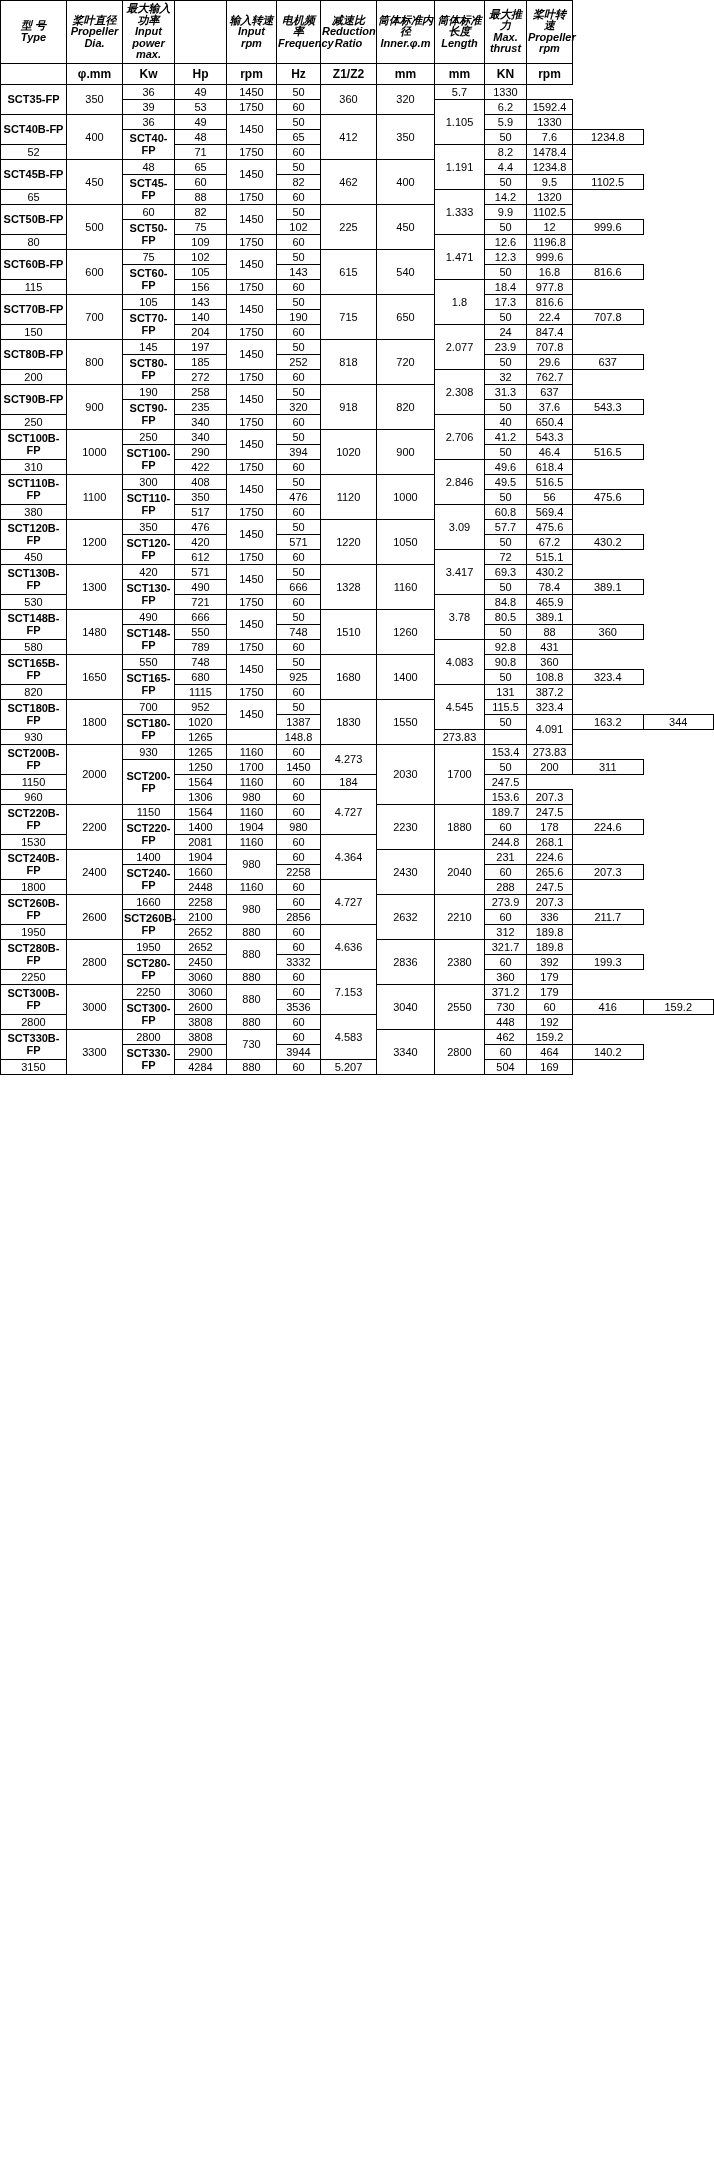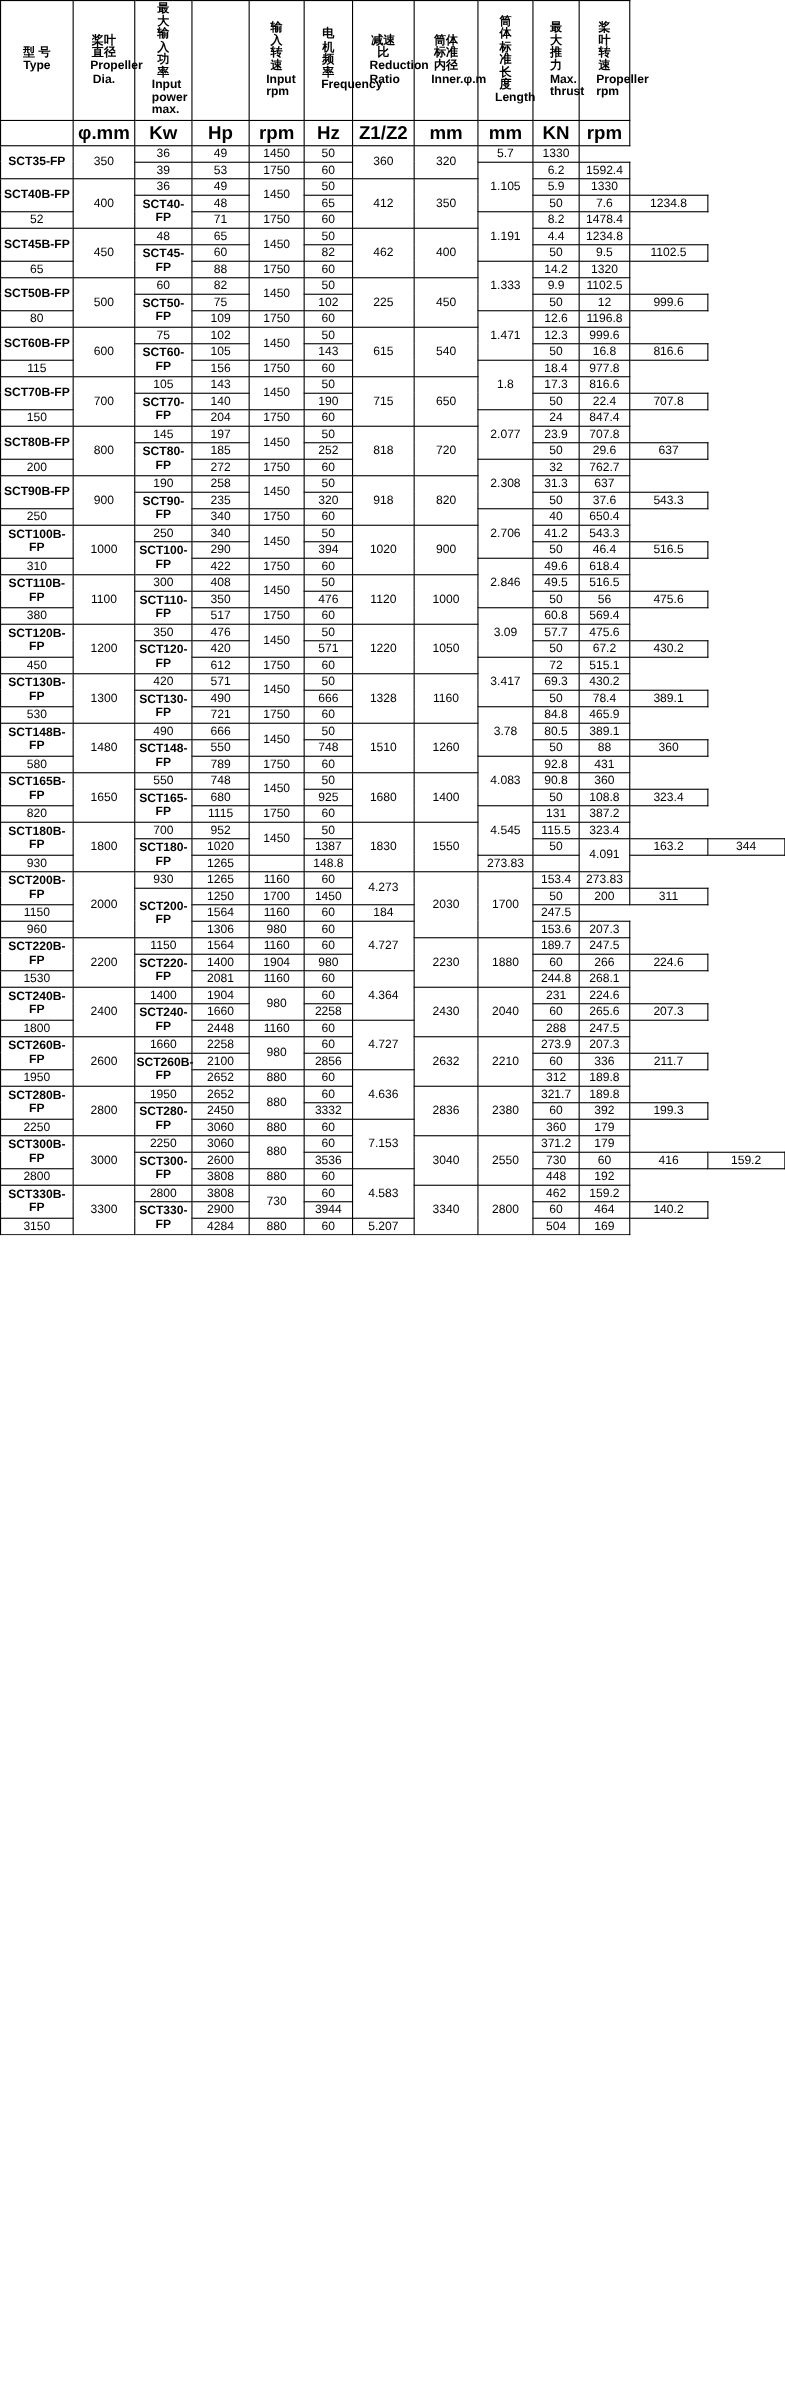--- a/index.html
+++ b/index.html
@@ -1,21 +1,21 @@
 <!DOCTYPE html>
 <html><head>
 <meta charset="utf-8">
 <style>
   html,body{margin:0;padding:0;background:#fff;}
   body{font-family:"Liberation Sans","DejaVu Sans",sans-serif;color:#000;}
   #sheet{width:714px;}
   table{border-collapse:collapse;width:714px;table-layout:fixed;}
   td,th{border:1px solid #000;text-align:center;vertical-align:middle;font-size:11px;padding:1px 1px;}
-  thead th{font-weight:bold;line-height:1.05;padding:2px 15px;}
-  .unit td{font-weight:bold;font-size:17px;height:18px;}
+  thead th{font-weight:bold;line-height:1.05;padding:2px 1px;font-style:italic;}
+  .unit td{font-weight:bold;font-size:12px;height:18px;}
   .model{font-weight:bold;font-size:11px;line-height:1.1;}
   .num{font-size:11px;}
   col.c0{width:66px}
   col.c1{width:56px}
   col.c2{width:52px}
   col.c3{width:52px}
   col.c4{width:50px}
   col.c5{width:44px}
   col.c6{width:56px}
   col.c7{width:58px}
@@ -579,21 +579,21 @@
           <td class="num" rowspan="3">1880</td>
           <td class="num">189.7</td>
           <td class="num">247.5</td>
         </tr>
         <tr>
           <td class="model" rowspan="2">SCT220-FP</td>
           <td class="num">1400</td>
           <td class="num">1904</td>
           <td class="num">980</td>
           <td class="num">60</td>
-          <td class="num">266</td>
+          <td class="num">178</td>
           <td class="num">224.6</td>
         </tr>
         <tr>
           <td class="num">1530</td>
           <td class="num">2081</td>
           <td class="num">1160</td>
           <td class="num">60</td>
           <td class="num" rowspan="3">4.364</td>
           <td class="num">244.8</td>
           <td class="num">268.1</td>

